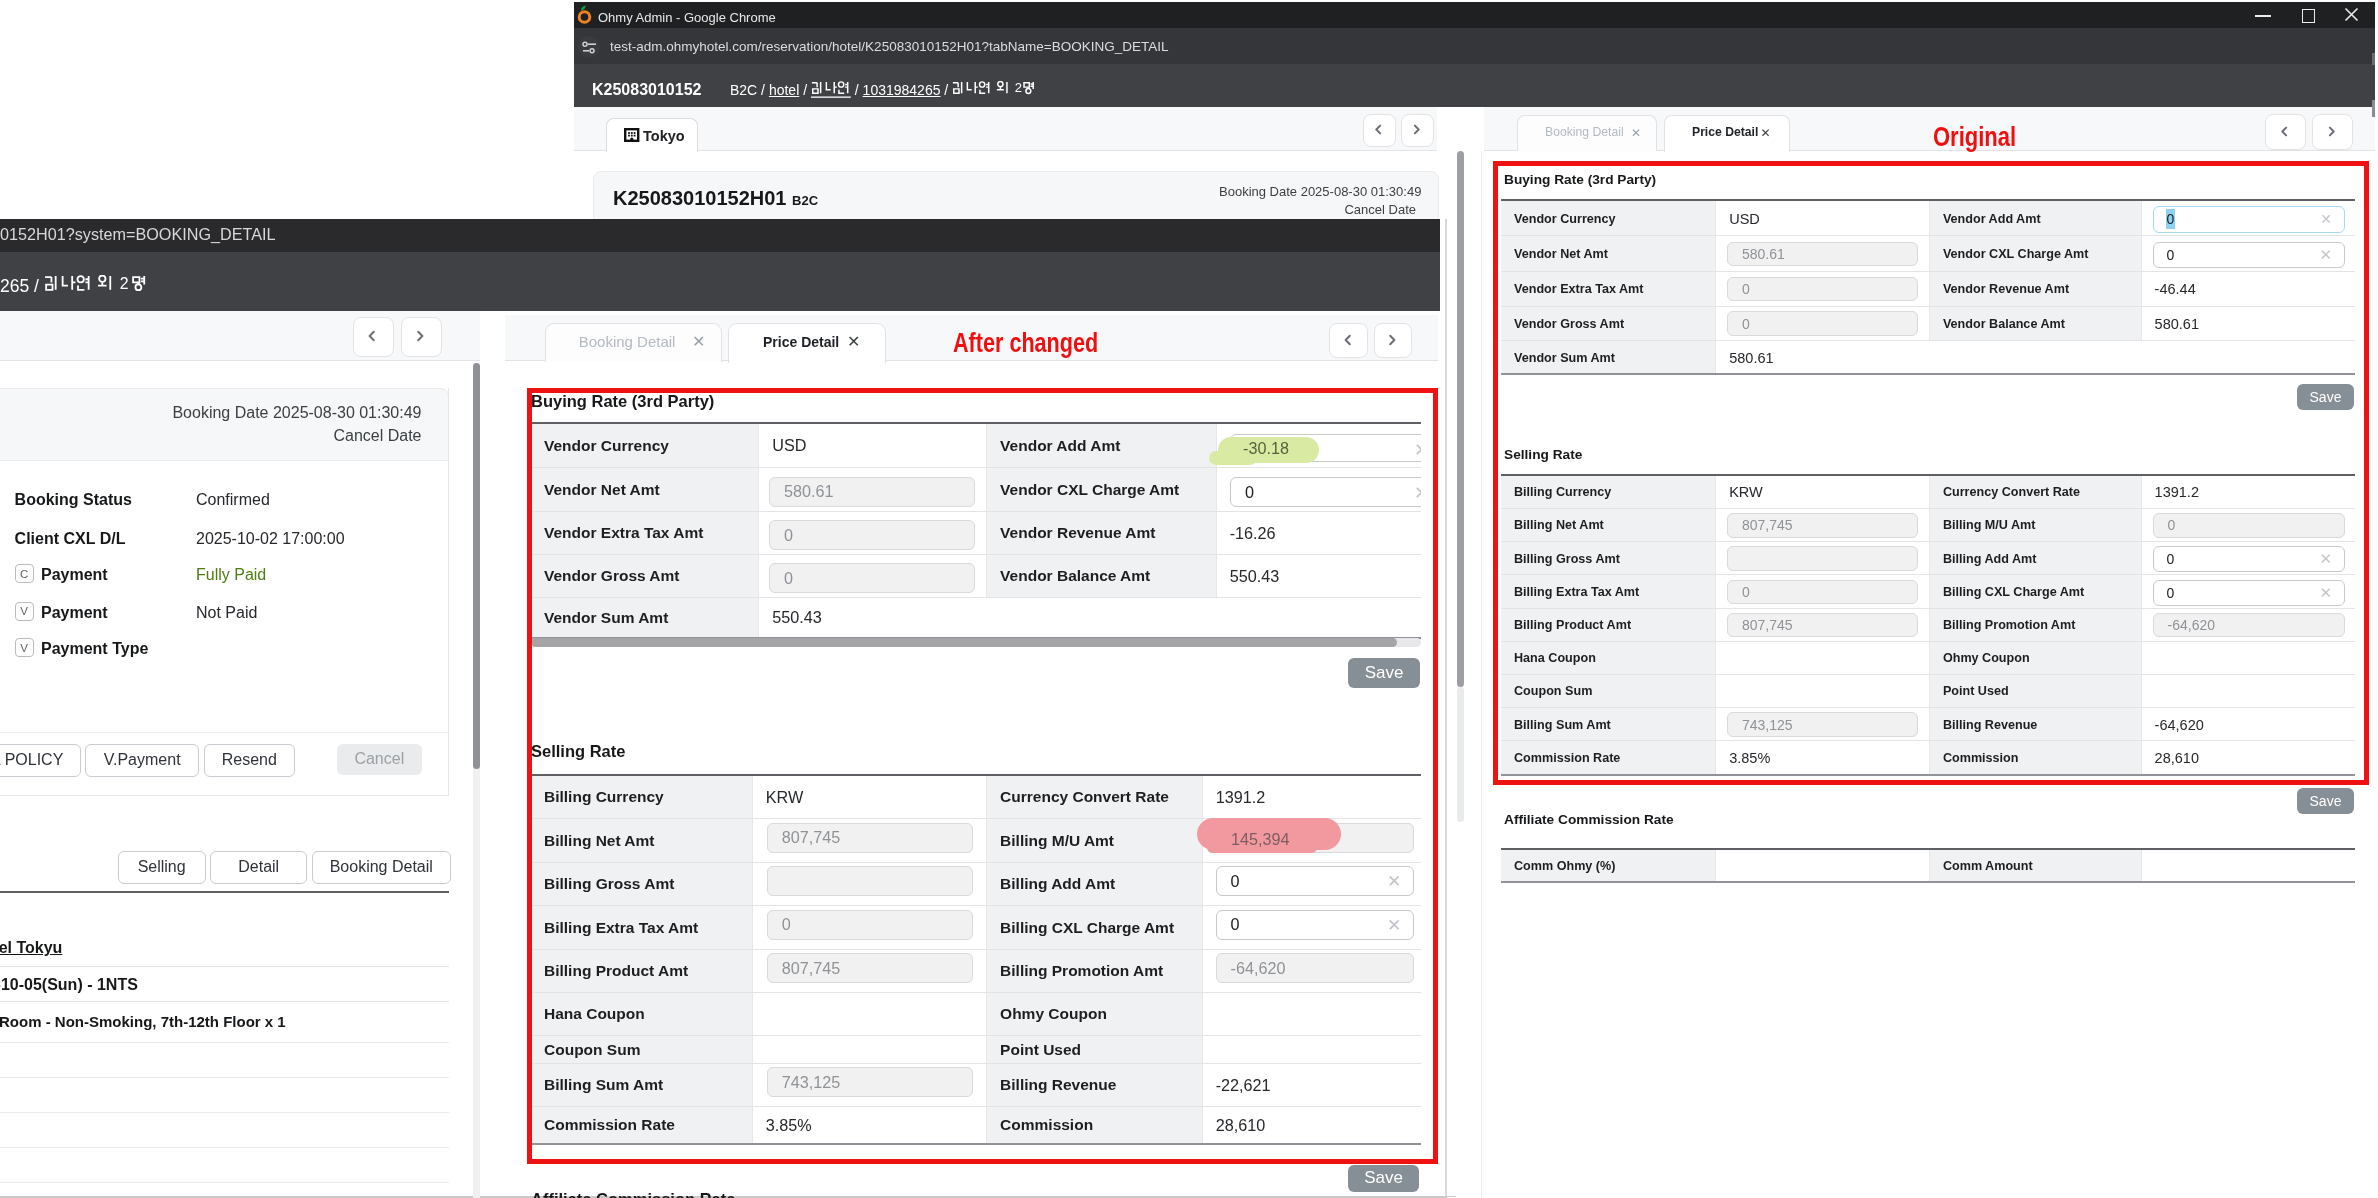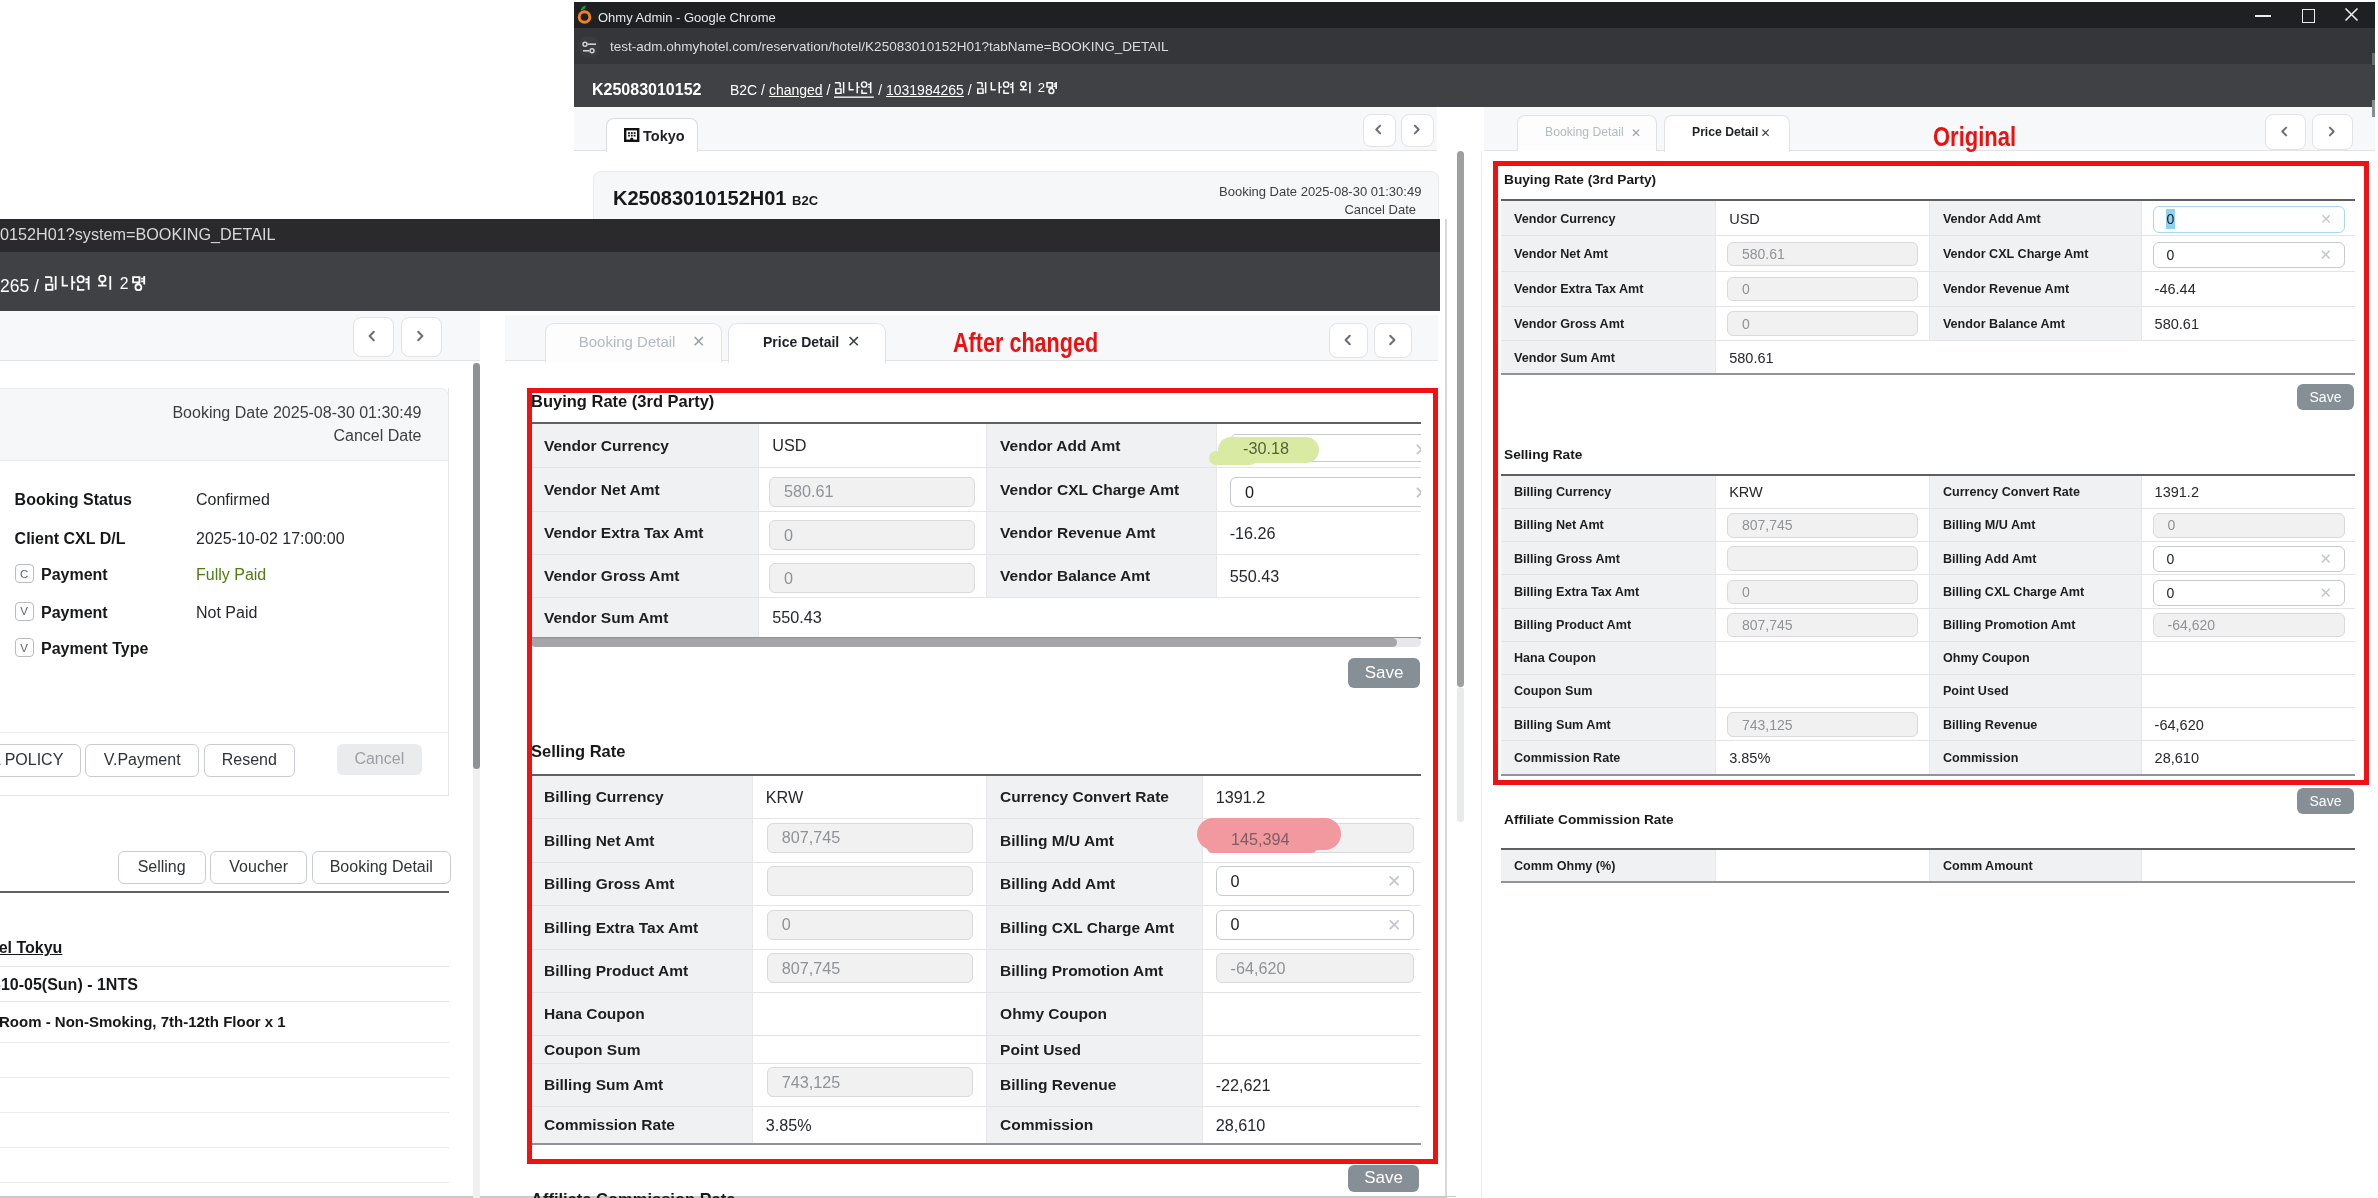--- a/index.html
+++ b/index.html
@@ -26,21 +26,21 @@
     </svg>
 <div style="position:absolute;left:578px;top:36px;width:22px;height:22px;background:#393b3f;border-radius:50%;"></div>
 <svg class="a" style="left:582px;top:40.5px" width="15" height="13" viewBox="0 0 15 13">
 <circle cx="3" cy="3.2" r="2" fill="none" stroke="#cfd1d4" stroke-width="1.5"></circle>
 <path d="M5.8 3.2 H14" stroke="#cfd1d4" stroke-width="1.6"></path>
 <path d="M1 9.8 H7" stroke="#cfd1d4" stroke-width="1.6"></path>
 <circle cx="10" cy="9.8" r="2" fill="none" stroke="#cfd1d4" stroke-width="1.5"></circle>
 </svg>
 <div style="position:absolute;left:610px;top:40px;color:#dadce0;font-size:13.5px;line-height:14px;white-space:nowrap;">test-adm.ohmyhotel.com/reservation/hotel/K25083010152H01?tabName=BOOKING_DETAIL</div>
 <div style="position:absolute;left:592px;top:81px;color:#fff;font-size:16px;font-weight:700;line-height:17px;white-space:nowrap;">K25083010152</div>
-<div style="position:absolute;left:730px;top:81px;color:#fff;font-size:14px;line-height:15px;white-space:nowrap;">B2C / <span style="text-decoration:underline">changed</span> / <svg width="40" height="17" viewBox="0 0 40 17" style="vertical-align:-3px">
+<div style="position:absolute;left:730px;top:81px;color:#fff;font-size:14px;line-height:15px;white-space:nowrap;">B2C / <span style="text-decoration:underline">hotel</span> / <svg width="40" height="17" viewBox="0 0 40 17" style="vertical-align:-3px">
         <rect x="0" y="15.5" width="39.8" height="1.3" fill="#fff"></rect>
         <g transform="translate(0.0,0) scale(0.875)">
           <path d="M1 2 H7 M7 2 V7 M11 1 V14 M2 9 H8 V14 H2 Z" fill="none" stroke="#fff" stroke-width="1.7"></path>
         </g>
         <g transform="translate(13.6,0) scale(0.875)">
           <path d="M2 1 V10 H7 M11 1 V14 M11 7 H14" fill="none" stroke="#fff" stroke-width="1.7"></path>
         </g>
         <g transform="translate(26.2,0) scale(0.875)">
           <path d="M4.5 4 m-3 0 a3 3 0 1 0 6 0 a3 3 0 1 0 -6 0 M12 1 V14 M9 4 H12 M9 7 H12 M2 10 V14 H8" fill="none" stroke="#fff" stroke-width="1.7"></path>
         </g>
@@ -277,21 +277,21 @@
 <div style="position:absolute;left:41px;top:603.5px;font-size:16px;font-weight:700;color:#17181a;line-height:17px;white-space:nowrap;">Payment</div>
 <div style="position:absolute;left:196px;top:603.5px;font-size:16px;color:#26282b;line-height:17px;white-space:nowrap;">Not Paid</div>
 <div style="position:absolute;left:14.6px;top:638px;width:19px;height:19px;border:1px solid #b9bcbf;border-radius:4px;box-sizing:border-box;display:flex;align-items:center;justify-content:center;font-size:11.5px;color:#5f6368;">V</div>
 <div style="position:absolute;left:41px;top:640px;font-size:16px;font-weight:700;color:#17181a;line-height:17px;white-space:nowrap;">Payment Type</div>
 <div class="btn" style="position:absolute;left:-48px;top:743.6px;width:127px;height:31.2px;font-size:16px;">CXL POLICY</div>
 <div style="position:absolute;left:0px;top:731.5px;width:448px;height:1px;background:#ececef;"></div>
 <div class="btn" style="position:absolute;left:85px;top:743.6px;width:112.4px;height:31.2px;font-size:16px;">V.Payment</div>
 <div class="btn" style="position:absolute;left:203.7px;top:743.6px;width:89.3px;height:31.2px;font-size:16px;">Resend</div>
 <div style="position:absolute;left:336.7px;top:743.6px;width:85.2px;height:31.2px;background:#eaebec;border-radius:6px;color:#9aa0a6;display:flex;align-items:center;justify-content:center;font-size:16px;">Cancel</div>
 <div class="btn" style="position:absolute;left:117.6px;top:850.9px;width:86.1px;height:31.2px;font-size:16px;">Selling</div>
-<div class="btn" style="position:absolute;left:209.9px;top:850.9px;width:95.6px;height:31.2px;font-size:16px;">Voucher</div>
+<div class="btn" style="position:absolute;left:209.9px;top:850.9px;width:95.6px;height:31.2px;font-size:16px;">Detail</div>
 <div class="btn" style="position:absolute;left:311.7px;top:850.9px;width:137.2px;height:31.2px;font-size:16px;">Booking Detail</div>
 <div style="position:absolute;left:0px;top:891px;width:449px;height:2px;background:#5f6063;"></div>
 <div style="position:absolute;left:-28px;top:939px;font-size:16px;font-weight:700;color:#17181a;line-height:17px;text-decoration:underline;white-space:nowrap;">Hotel Tokyu</div>
 <div style="position:absolute;left:0px;top:965.5px;width:449px;height:1px;background:#e4e4e6;"></div>
 <div style="position:absolute;left:-40px;top:976px;font-size:16px;font-weight:700;color:#17181a;line-height:17px;white-space:nowrap;">2025-10-05(Sun) - 1NTS</div>
 <div style="position:absolute;left:0px;top:1000.5px;width:449px;height:1px;background:#e4e4e6;"></div>
 <div style="position:absolute;left:-1px;top:1014px;font-size:15px;font-weight:700;color:#17181a;line-height:16px;white-space:nowrap;">Room - Non-Smoking, 7th-12th Floor x 1</div>
 <div style="position:absolute;left:0px;top:1041.5px;width:449px;height:1px;background:#eceaec;"></div>
 <div style="position:absolute;left:0px;top:1076.5px;width:449px;height:1px;background:#eceaec;"></div>
 <div style="position:absolute;left:0px;top:1111.5px;width:449px;height:1px;background:#eceaec;"></div>

